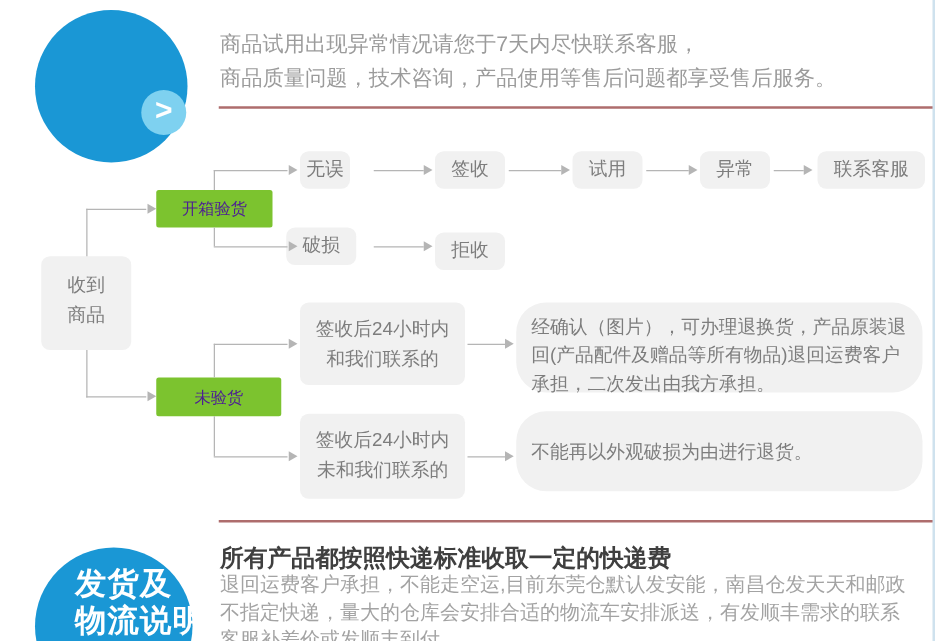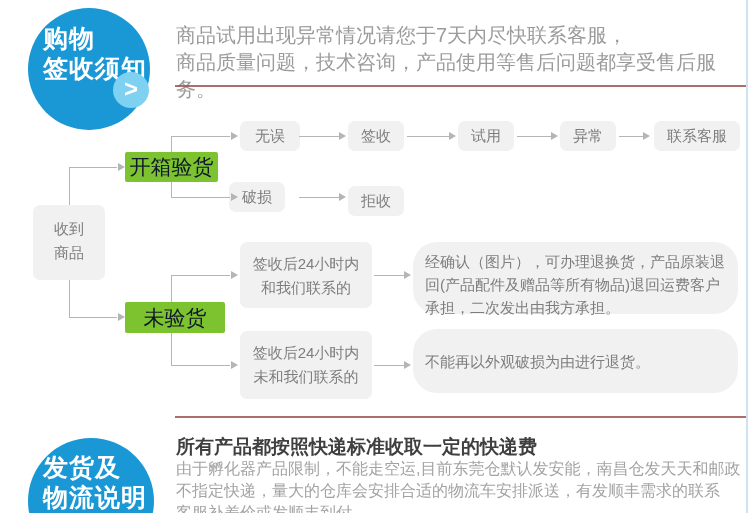--- a/index.html
+++ b/index.html
@@ -17,30 +17,30 @@
     position:absolute; left:15px; top:15px; color:#fff;
     font-size:25px; font-weight:bold; line-height:30px; letter-spacing:1px;
     white-space:nowrap;
   }
   .circle-small {
     position:absolute; left:85px; top:64px; width:36px; height:36px; border-radius:50%;
     background:var(--badge_light_blue,#7ed1f0); color:#fff;
     font-size:24px; font-weight:bold; text-align:center; line-height:34px;
   }
   
-  .para { position:absolute; left:176px; top:22px; color:var(--gray_text,#9b9b9b); font-size:20px; line-height:27px; }
+  .para { position:absolute; left:176px; top:22px; color:var(--gray_text,#9b9b9b); font-size:17px; line-height:27px; }
   .divider { position:absolute; left:175px; width:572px; height:2px; background:var(--divider,#a05454); opacity:.85; }
   
   .gbox {
     position:absolute; background:var(--box_bg,#f1f1f1); color:var(--box_text,#7d7d7d);
     border-radius:7px; font-size:15px; text-align:center;
   }
   .green {
-    position:absolute; background:var(--green,#7cc32f); color:#0f172a;
-    font-size:21px; text-align:center; border-radius:2px;
+    position:absolute; background:var(--green,#7cc32f); color:#4c1d95;
+    font-size:13px; text-align:center; border-radius:2px;
   }
   .hline { position:absolute; height:1px; background:var(--line,#b5b5b5); }
   .vline { position:absolute; width:1px; background:var(--line,#b5b5b5); }
   .arr {
     position:absolute; width:0; height:0;
     border-top:4px solid transparent; border-bottom:4px solid transparent;
     border-left:7px solid var(--line,#b5b5b5);
   }
   .two-line { line-height:24px; padding-top:10px; }
   .result {
@@ -51,45 +51,41 @@
   .ship-title { position:absolute; left:176px; top:434px; font-size:19px; font-weight:bold; color:var(--dark_text,#3f3f3f); }
   .ship-body { position:absolute; left:176px; top:458px; font-size:16px; line-height:22px; color:var(--gray_body,#a3a3a3); }
   .right-border { position:absolute; right:2px; top:0; width:2px; height:513px; background:var(--edge_line,#cfe2ee); }
 </style>
 </head>
 <body>
 
 <div class="page">
 
   <div class="circle-big" style="left:28px;top:8px">
-    <div class="badge-text">
-      <div>购物</div>
-      <div>签收须知</div>
-    </div>
     <div class="circle-small">
       <span>&gt;</span>
     </div>
   </div>
 
   <div class="para">
     <div>商品试用出现异常情况请您于7天内尽快联系客服，</div>
     <div>商品质量问题，技术咨询，产品使用等售后问题都享受售后服务。</div>
   </div>
 
   <div class="divider" style="top:85px"></div>
 
   <div class="gbox two-line" style="left:33px;top:205px;width:72px;height:75px;padding-top:12px">
     <div>收到</div>
     <div>商品</div>
   </div>
 
   <div class="green" style="left:125px;top:152px;width:93px;height:30px;line-height:30px">开箱验货</div>
   <div class="green" style="left:125px;top:302px;width:100px;height:31px;line-height:31px">未验货</div>
 
-  <div class="gbox" style="left:240px;top:121px;width:60px;height:30px;line-height:30px">无误</div>
+  <div class="gbox" style="left:240px;top:121px;width:40px;height:30px;line-height:30px">无误</div>
   <div class="gbox" style="left:348px;top:121px;width:56px;height:30px;line-height:30px">签收</div>
   <div class="gbox" style="left:458px;top:121px;width:56px;height:30px;line-height:30px">试用</div>
   <div class="gbox" style="left:560px;top:121px;width:56px;height:30px;line-height:30px">异常</div>
   <div class="gbox" style="left:654px;top:121px;width:86px;height:30px;line-height:30px">联系客服</div>
 
   <div class="gbox" style="left:229px;top:182px;width:56px;height:30px;line-height:30px">破损</div>
   <div class="gbox" style="left:348px;top:186px;width:56px;height:30px;line-height:30px">拒收</div>
 
   <div class="gbox two-line" style="left:240px;top:242px;width:132px;height:66px">
     <div>签收后24小时内</div>
@@ -141,27 +137,27 @@
 
   <div class="hline" style="left:374px;top:275px;width:30px"></div>
   <div class="arr" style="left:404px;top:271px"></div>
 
   <div class="hline" style="left:374px;top:365px;width:30px"></div>
   <div class="arr" style="left:404px;top:361px"></div>
 
   <div class="divider" style="top:416px"></div>
 
   <div class="circle-big" style="left:28px;top:438px;width:126px;height:126px">
-    <div class="badge-text" style="left:15px;top:14px">
+    <div class="badge-text" style="left:32px;top:14px">
       <div>发货及</div>
       <div>物流说明</div>
     </div>
   </div>
 
   <div class="ship-title">所有产品都按照快递标准收取一定的快递费</div>
   <div class="ship-body">
-    <div>由于孵化器产品限制，不能走空运,目前东莞仓默认发安能，南昌仓发天天和邮政</div>
+    <div>退回运费客户承担，不能走空运,目前东莞仓默认发安能，南昌仓发天天和邮政</div>
     <div>不指定快递，量大的仓库会安排合适的物流车安排派送，有发顺丰需求的联系</div>
     <div>客服补差价或发顺丰到付</div>
   </div>
 
   <div class="right-border"></div>
 </div>
 
 </body></html>

